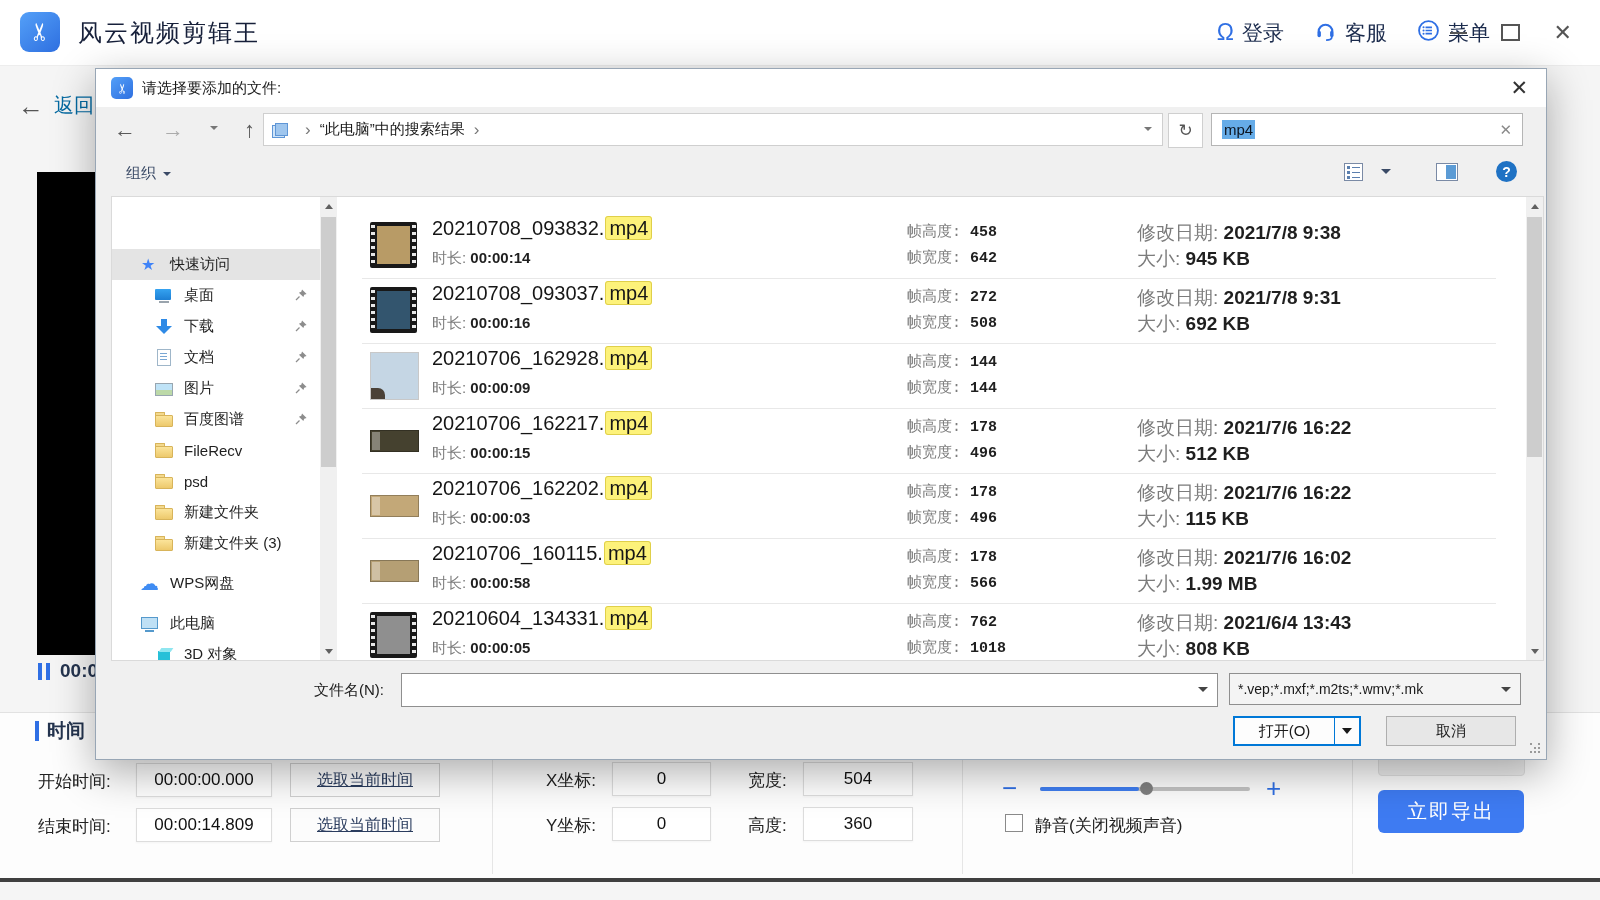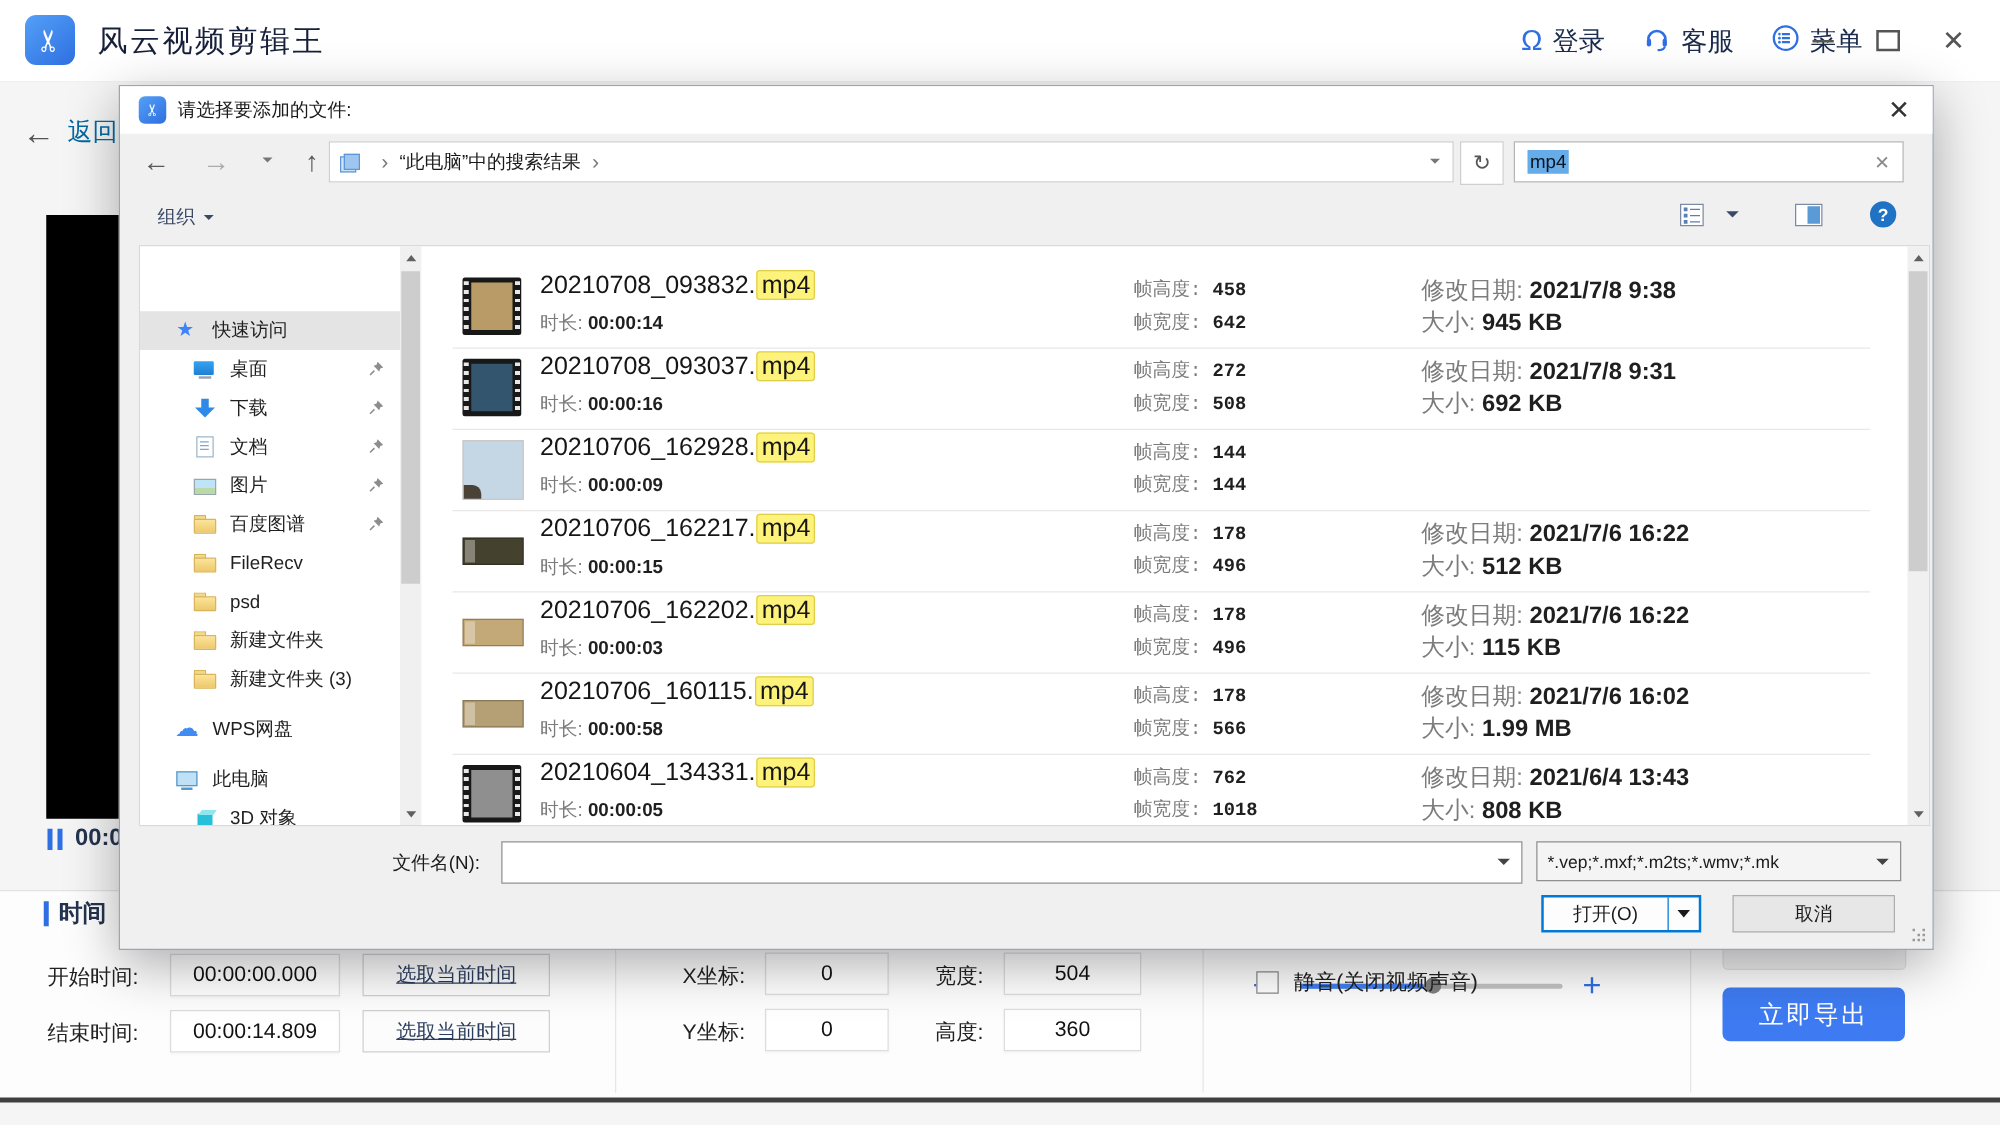--- a/index.html
+++ b/index.html
@@ -35,21 +35,21 @@
   .section-label .txt{font-size:19px;font-weight:bold;color:#24344f;white-space:nowrap;}
   .fld-label{position:absolute;font-size:17px;color:#222;z-index:1;white-space:nowrap;}
   .fld-box{position:absolute;height:32px;background:#fff;border:1px solid #ddd;box-shadow:0 1px 2px rgba(0,0,0,.04);
            display:flex;align-items:center;justify-content:center;font-size:17px;color:#111;z-index:1;}
   .pick-btn{position:absolute;height:32px;background:#fcfcfc;border:1px solid #d0d0d0;display:flex;align-items:center;justify-content:center;
             font-size:16px;color:#2a3c5e;text-decoration:underline;z-index:1;cursor:pointer;}
   .slider-minus,.slider-plus{position:absolute;font-size:26px;color:#2f6fe4;z-index:1;line-height:1;}
   .slider-track{position:absolute;left:1040px;top:787px;width:210px;height:4px;background:#c3c3c3;border-radius:2px;z-index:1;}
   .slider-fill{position:absolute;left:0;top:0;height:4px;width:47%;background:#3f7ef0;border-radius:2px;}
   .slider-handle{position:absolute;left:100px;top:-5px;width:13px;height:13px;border-radius:50%;background:#808080;}
-  .mute-row{position:absolute;left:1005px;top:774px;display:flex;align-items:center;gap:12px;z-index:1;}
+  .mute-row{position:absolute;left:1005px;top:814px;display:flex;gap:12px;z-index:1;}
   .mute-box{width:16px;height:16px;border:1px solid #8a8a8a;background:#fff;}
   .mute-label{font-size:17px;color:#222;white-space:nowrap;}
   .partial-btn{position:absolute;left:1378px;top:752px;width:145px;height:22px;background:#efefef;border:1px solid #e0e0e0;border-radius:4px;z-index:1;}
   .export-btn{position:absolute;left:1378px;top:790px;width:146px;height:43px;background:#3e7bf2;border-radius:6px;
               display:flex;align-items:center;justify-content:center;color:#fff;font-size:20px;letter-spacing:2px;z-index:1;cursor:pointer;}
   .bottom-bar{position:absolute;left:0;top:878px;width:1600px;height:4px;background:#404040;z-index:1;}
   
   .dialog{position:absolute;left:95px;top:68px;width:1450px;height:690px;background:#f0f0f0;
           border:1px solid #98a6b5;box-shadow:0 12px 40px rgba(0,0,0,.32);z-index:10;}
   .dlg-titlebar{position:absolute;left:0;top:0;width:100%;height:38px;background:#fff;}

